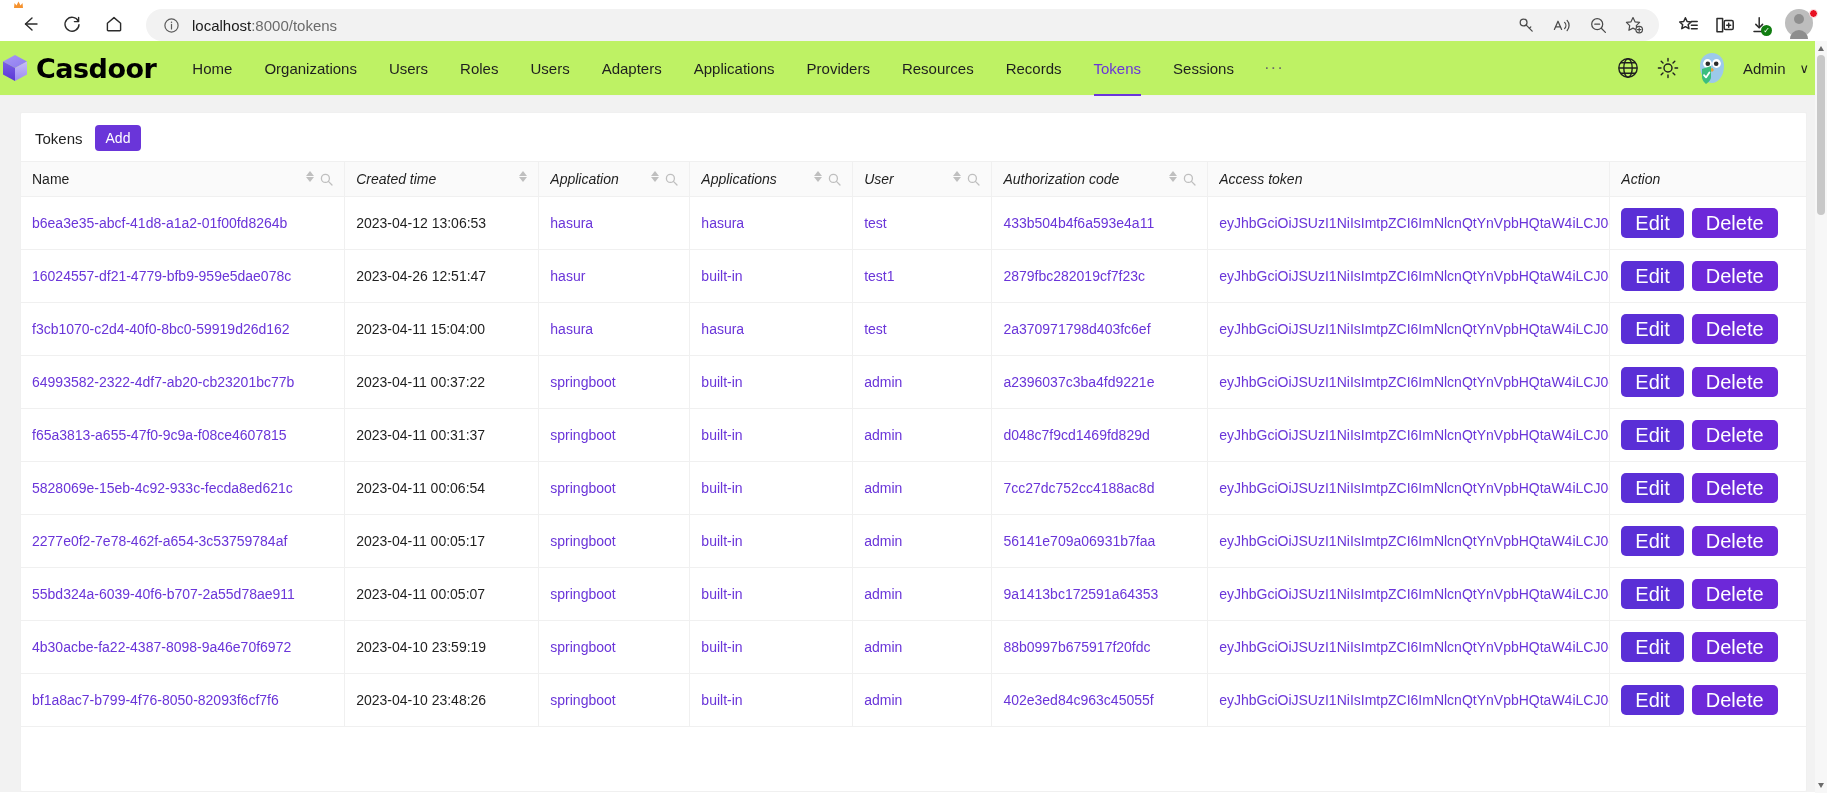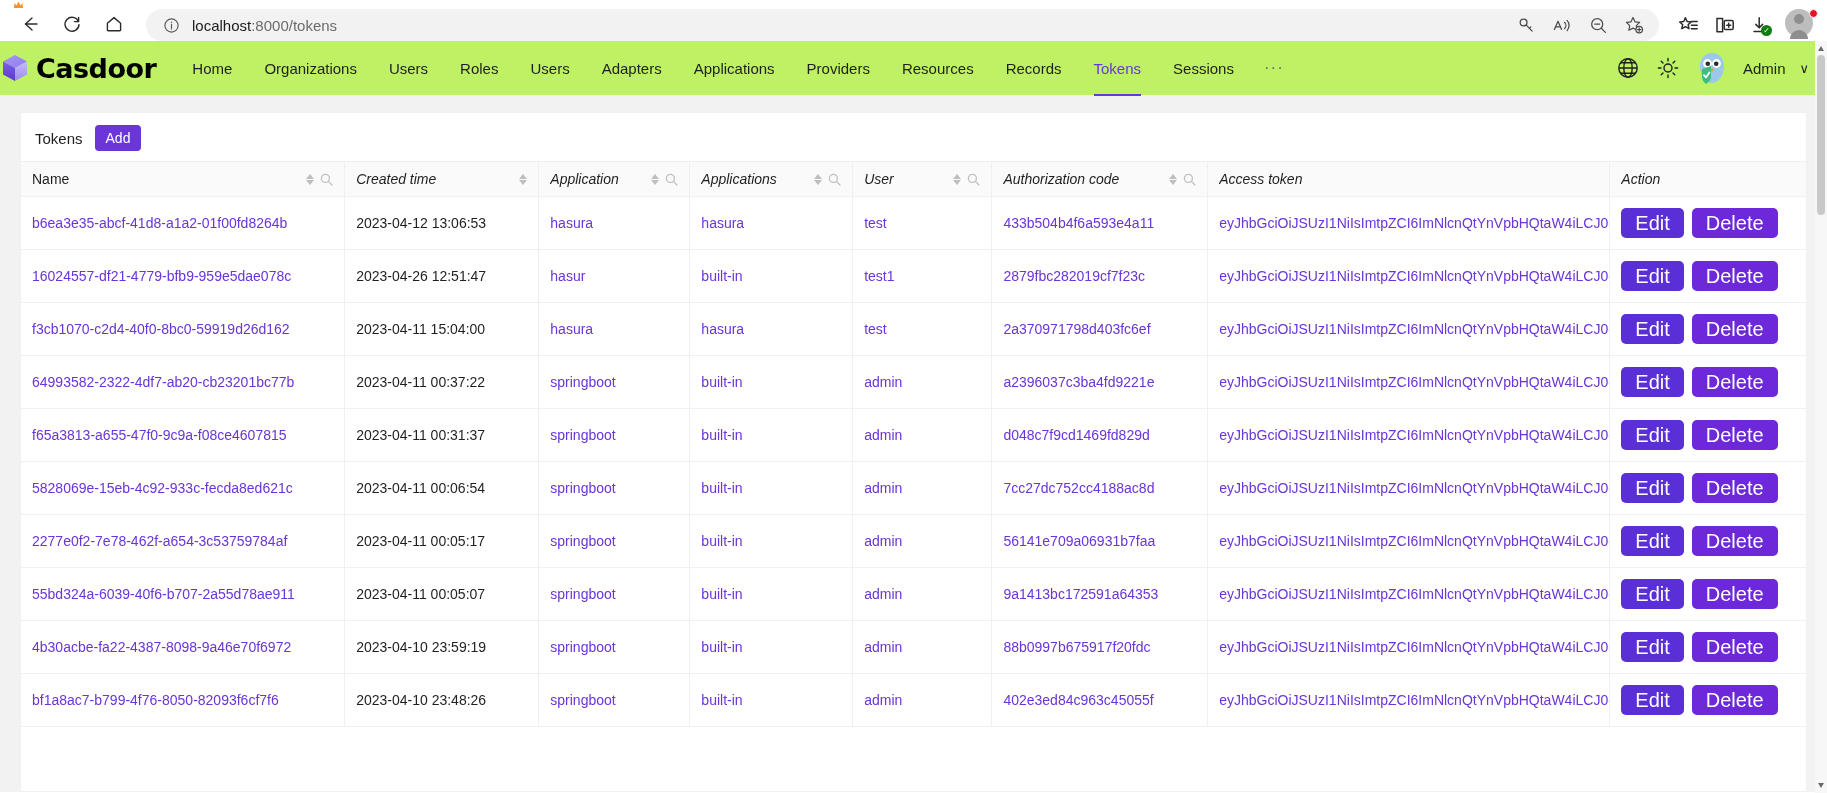--- a/index.html
+++ b/index.html
@@ -180,21 +180,21 @@
     border-top: 1px solid #f0f0f0;
     border-bottom: 1px solid #f0f0f0;
     text-align: left;
     font-weight: 400;
     color: #1f1f1f;
     padding: 9px 11px;
     white-space: nowrap;
     position: relative;
   }
   table.tokens-table thead th + th { border-left: 1px solid #f0f0f0; font-style: italic; }
-  .th-inner { display: flex; align-items: center; gap: 6px; }
+  .th-inner { display: flex; gap: 6px; }
   .th-label { flex: 1 1 auto; overflow: hidden; text-overflow: ellipsis; }
   .sorter { display: inline-flex; flex-direction: column; gap: 1px; flex: 0 0 auto; }
   .sorter i {
     width: 0; height: 0; display: block;
     border-left: 4px solid transparent;
     border-right: 4px solid transparent;
   }
   .sorter i.up { border-bottom: 5px solid #bfbfbf; }
   .sorter i.down { border-top: 5px solid #bfbfbf; }
   .th-search { color: #bfbfbf; flex: 0 0 auto; display: flex; align-items: center; }

